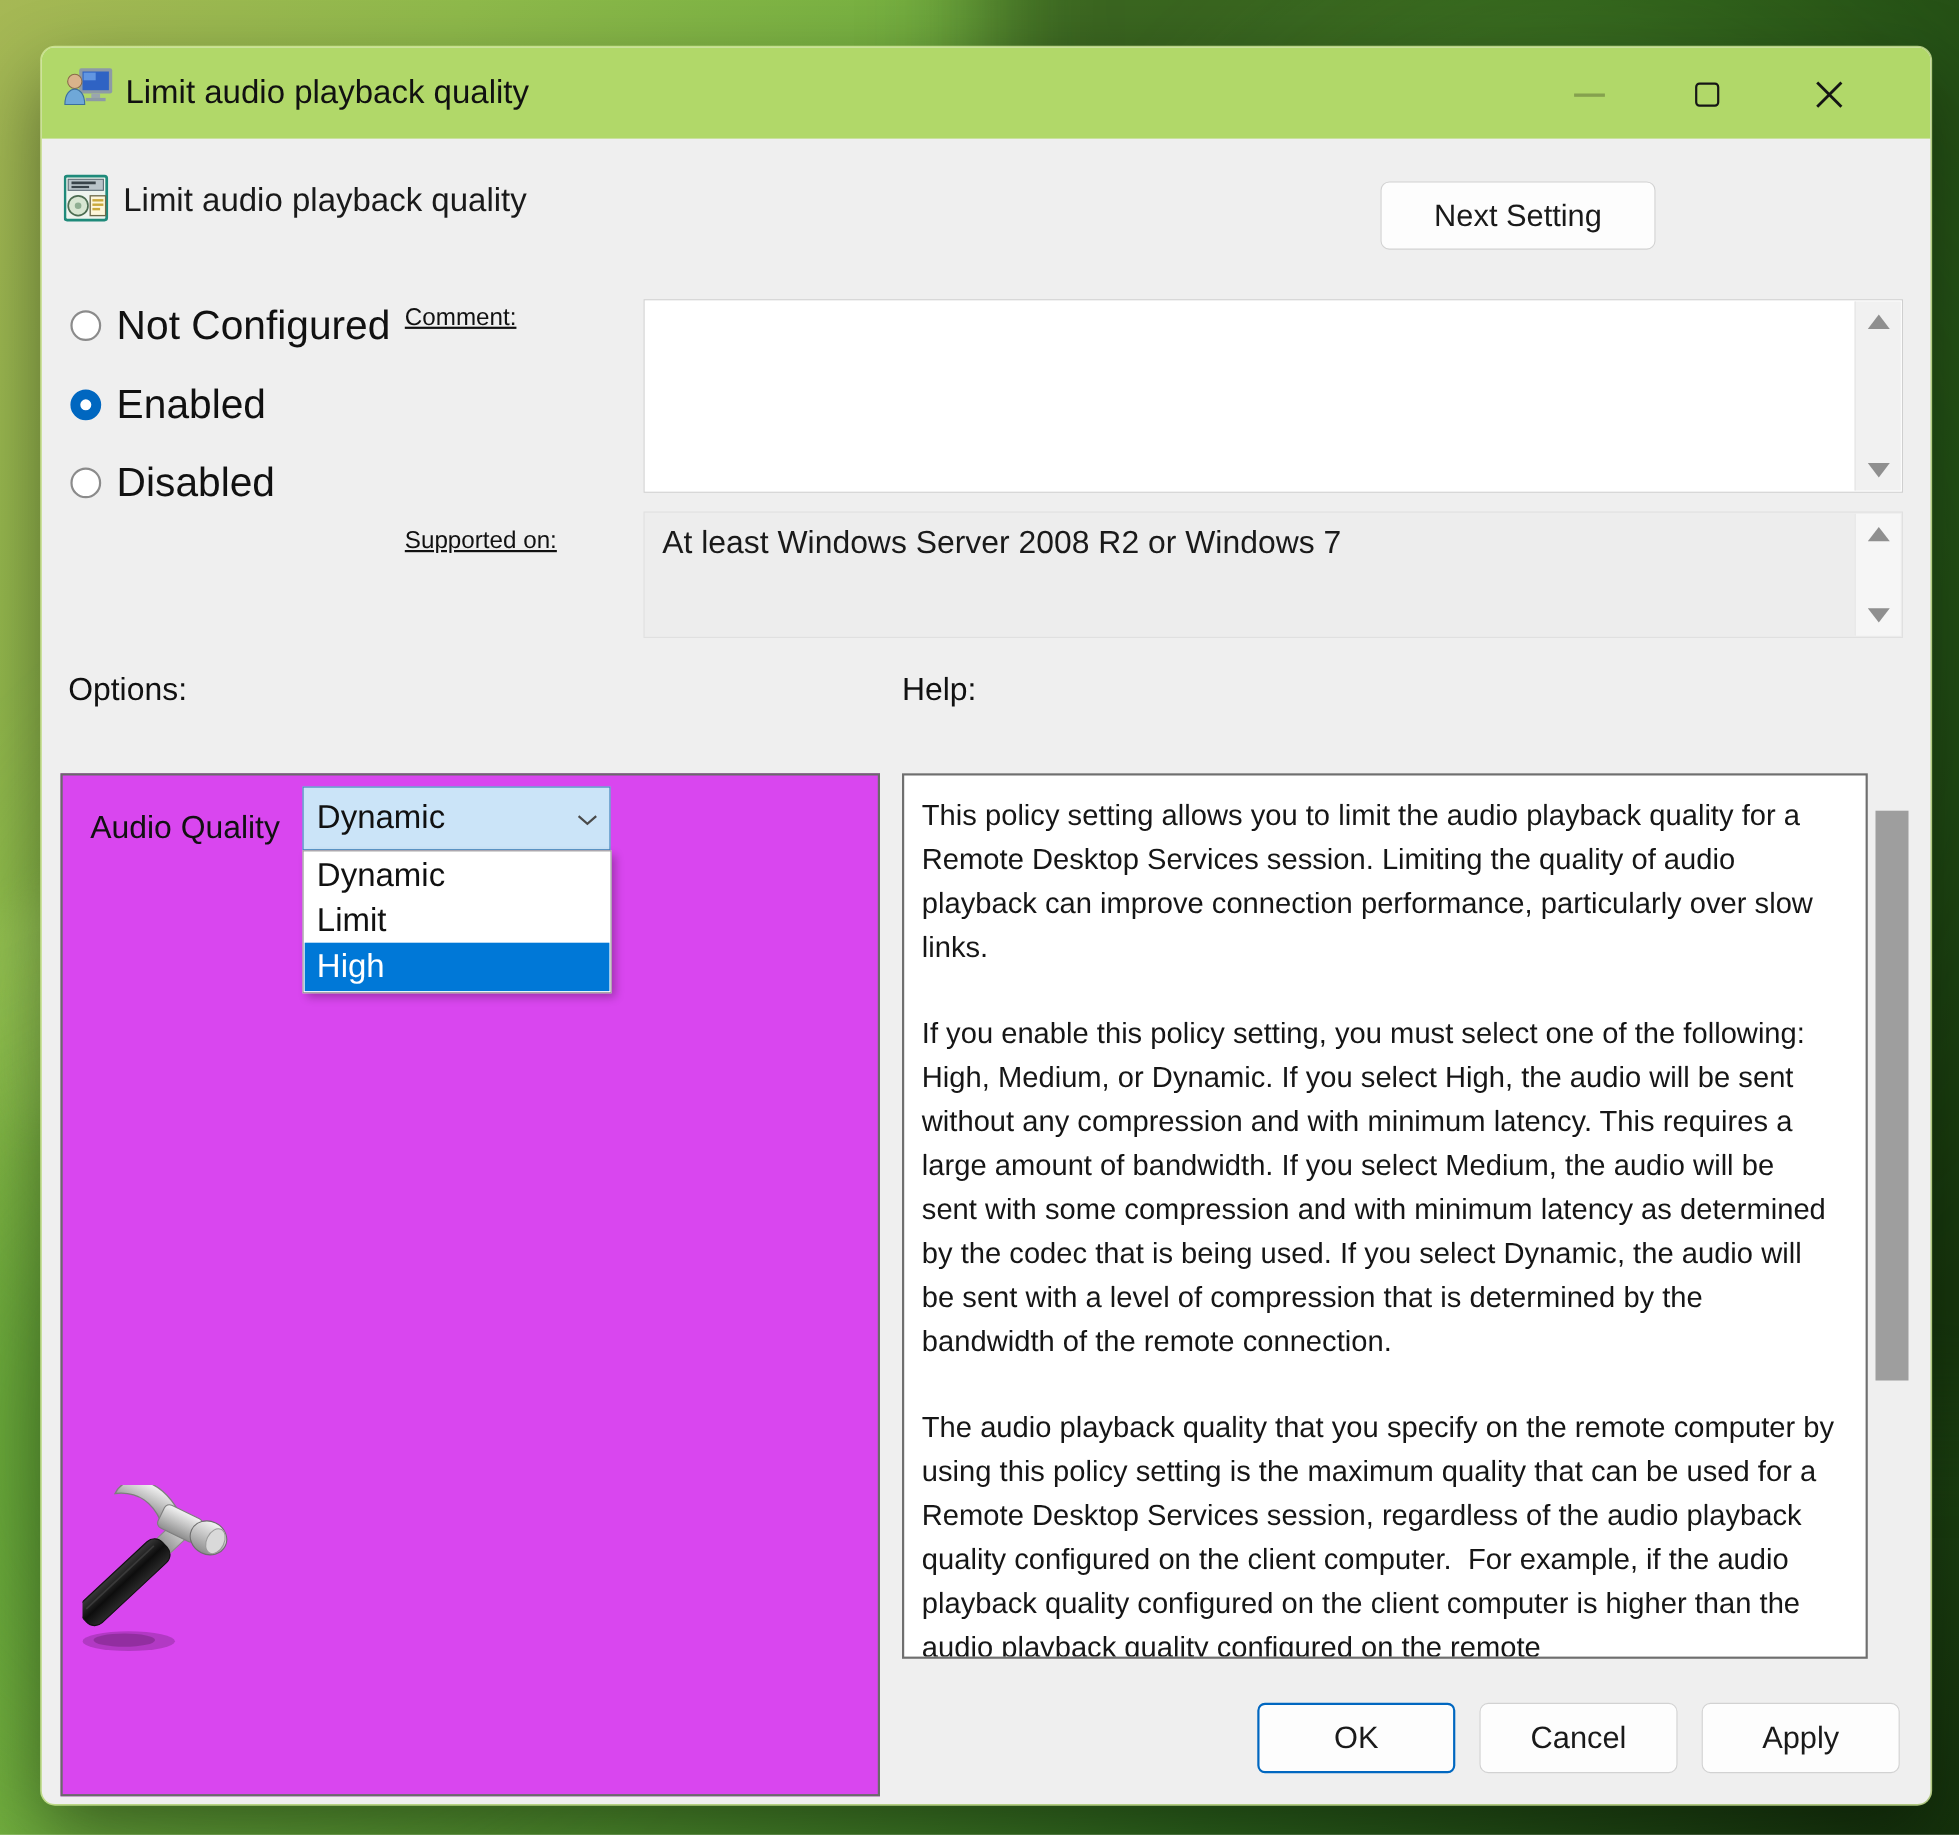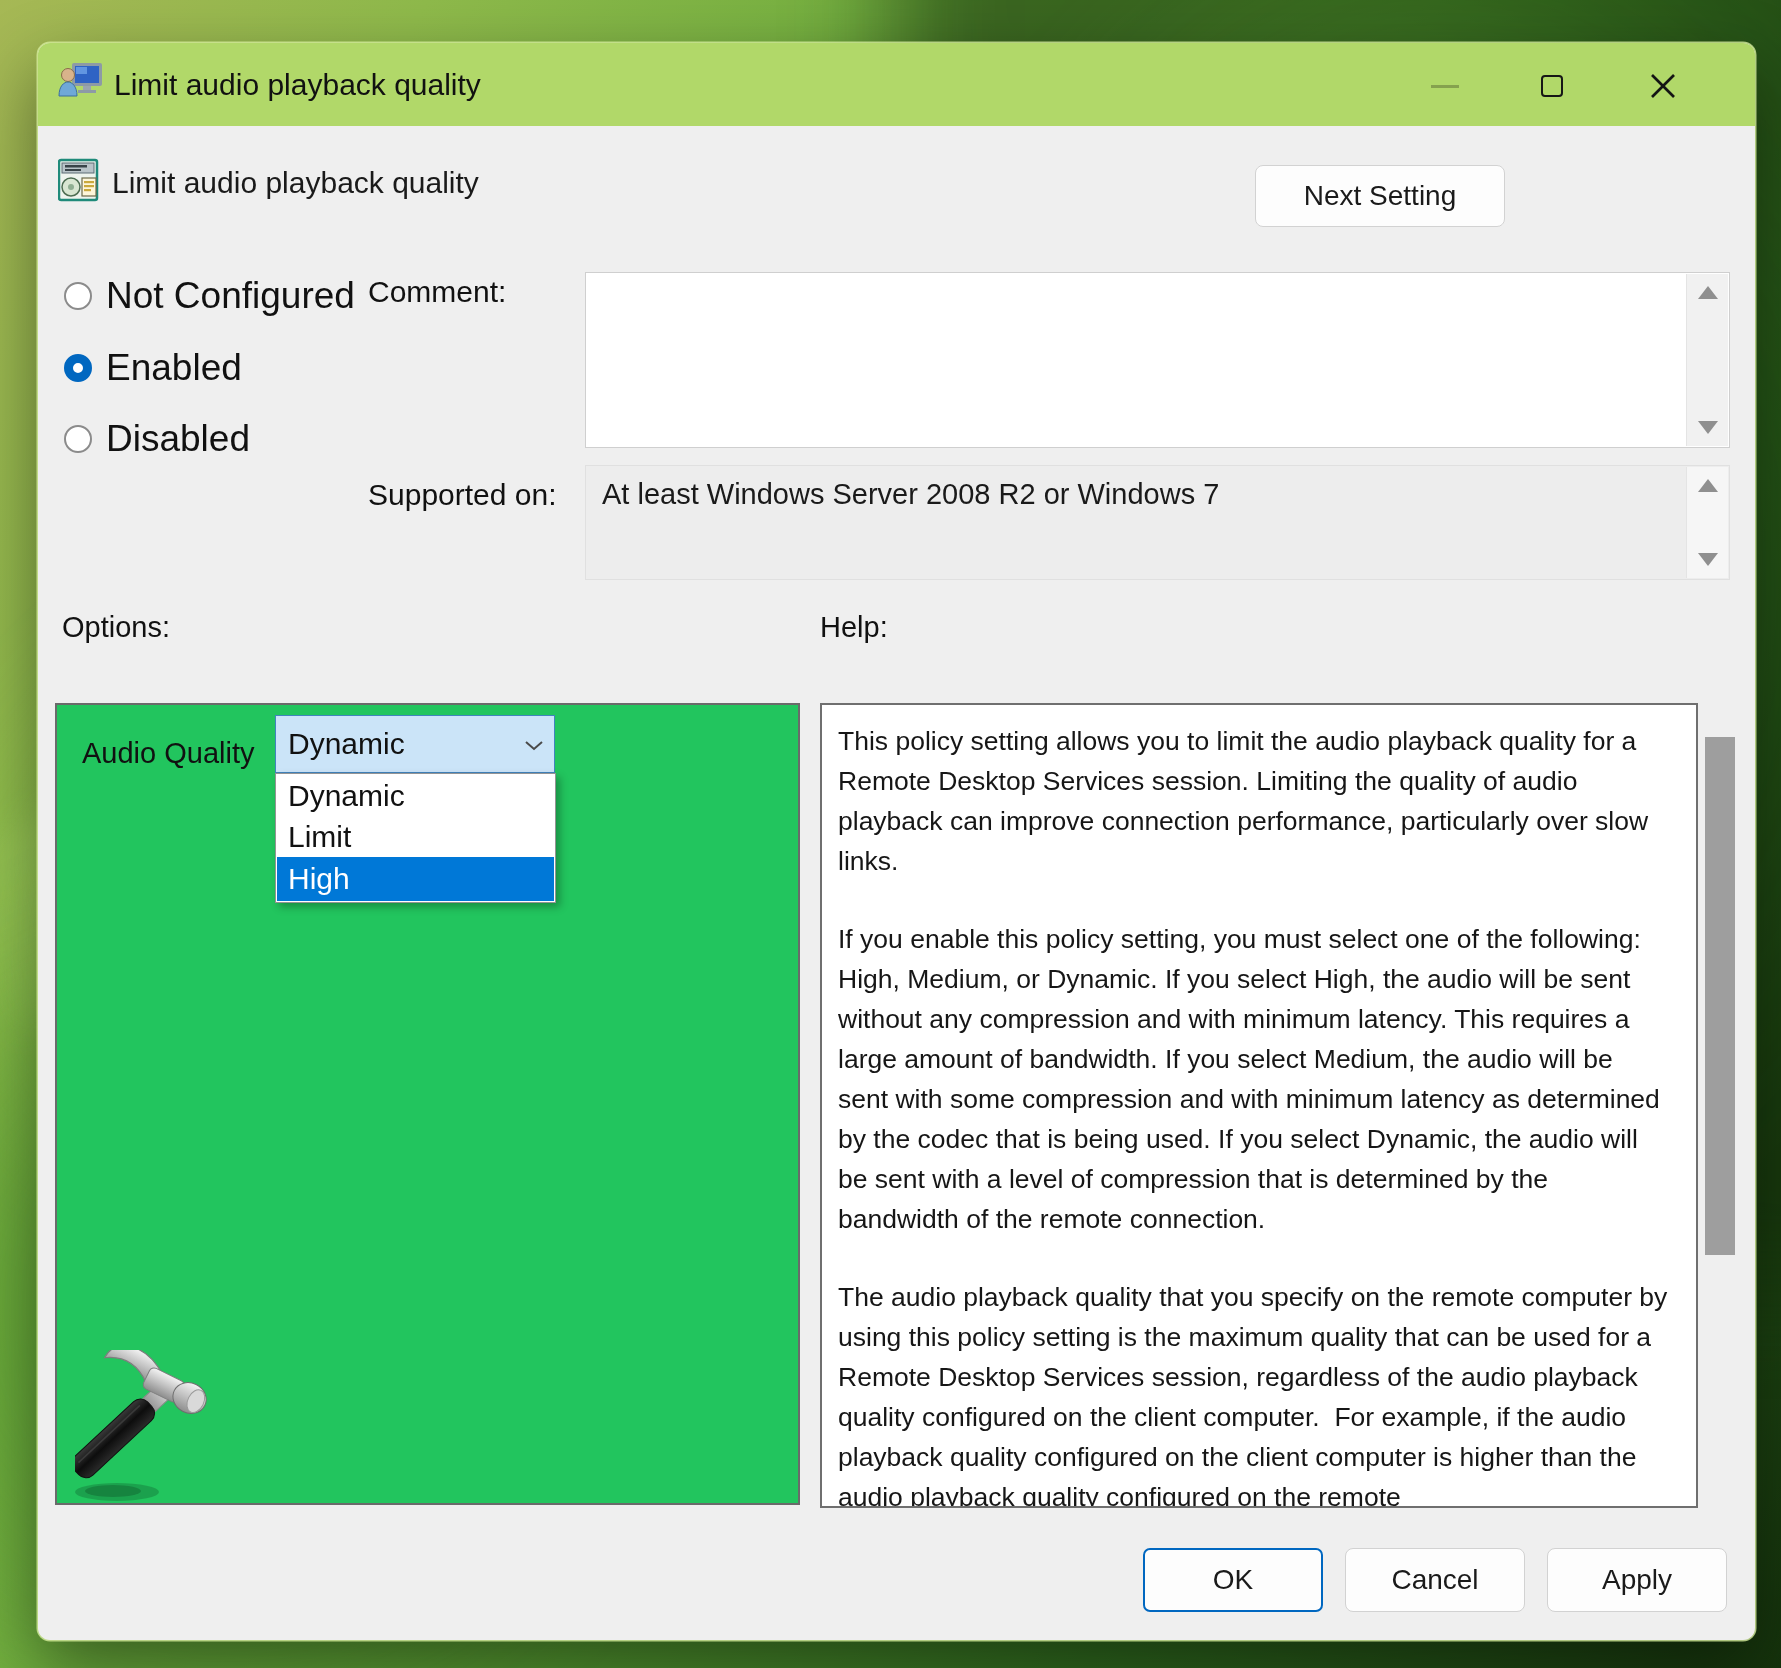--- a/index.html
+++ b/index.html
@@ -53,41 +53,41 @@
   }
   .btn-prev { position:absolute; left:945px; top:122px; width:250px; height:62px; }
   .btn-next { position:absolute; left:1217px; top:122px; width:250px; height:62px; }
 
   
   .radio-row { position:absolute; left:26px; display:flex; align-items:center; gap:14px; height:32px; }
   .radio-circle { width:28px; height:28px; border-radius:50%; background:#fff; border:2px solid #8b8b8b; flex:0 0 auto; }
   .radio-circle.selected { border:9px solid #0067c0; }
   .radio-label { font-size:37px; color:#111; white-space:nowrap; }
 
-  .field-label { position:absolute; font-size:30px; color:#111; }
+  .field-label { position:absolute; font-size:22px; color:#111;text-decoration:underline; }
 
   
   .comment-box { position:absolute; left:547px; top:229px; width:1145px; height:176px;
     background:#fff; border:1px solid #cfcfcf; }
   .supported-box { position:absolute; left:547px; top:422px; width:1145px; height:115px;
     background:#ededed; border:1px solid #e0e0e0; }
   .supported-text { position:absolute; left:16px; top:12px; font-size:29px; color:#1a1a1a; white-space:nowrap; }
   .scroll-strip { position:absolute; right:1px; top:1px; bottom:1px; width:42px;
     background:#f1f1f1; border-left:1px solid #e4e4e4;
     display:flex; flex-direction:column; justify-content:space-between; align-items:center; padding:12px 0; }
   .supported-box .scroll-strip { background:#f6f6f6; }
   .tri-up { width:0; height:0; border-left:10px solid transparent; border-right:10px solid transparent; border-bottom:13px solid #8f8f8f; }
   .tri-down { width:0; height:0; border-left:10px solid transparent; border-right:10px solid transparent; border-top:13px solid #8f8f8f; }
 
   
   .section-label { position:absolute; top:568px; font-size:29px; color:#111; }
 
   
-  .options-panel { position:absolute; left:17px; top:660px; width:745px; height:802px;
-    background:#22c55e; border:2px solid #6a6a6a; }
+  .options-panel { position:absolute; left:17px; top:660px; width:745px; height:930px;
+    background:#d946ef; border:2px solid #6a6a6a; }
   .audio-quality-label { position:absolute; left:25px; top:32px; font-size:29px; color:#111; }
   .aq-select { position:absolute; left:218px; top:10px; width:280px; height:58px;
     background:#cbe4f8; border:1px solid #4184bd; display:flex; align-items:center; padding-left:12px; }
   .aq-select-value { font-size:30px; color:#111; }
   .aq-chevron { position:absolute; right:10px; top:24px; }
   .aq-list { position:absolute; left:218px; top:68px; width:281px;
     background:#fff; border:1px solid #949494; box-shadow:4px 4px 8px rgba(0,0,0,.28); padding:1px; }
   .aq-item { height:41px; font-size:30px; color:#111; display:flex; align-items:center; padding-left:11px; }
   .aq-item.highlighted { height:44px; background:#0078d7; color:#fff; }
 

